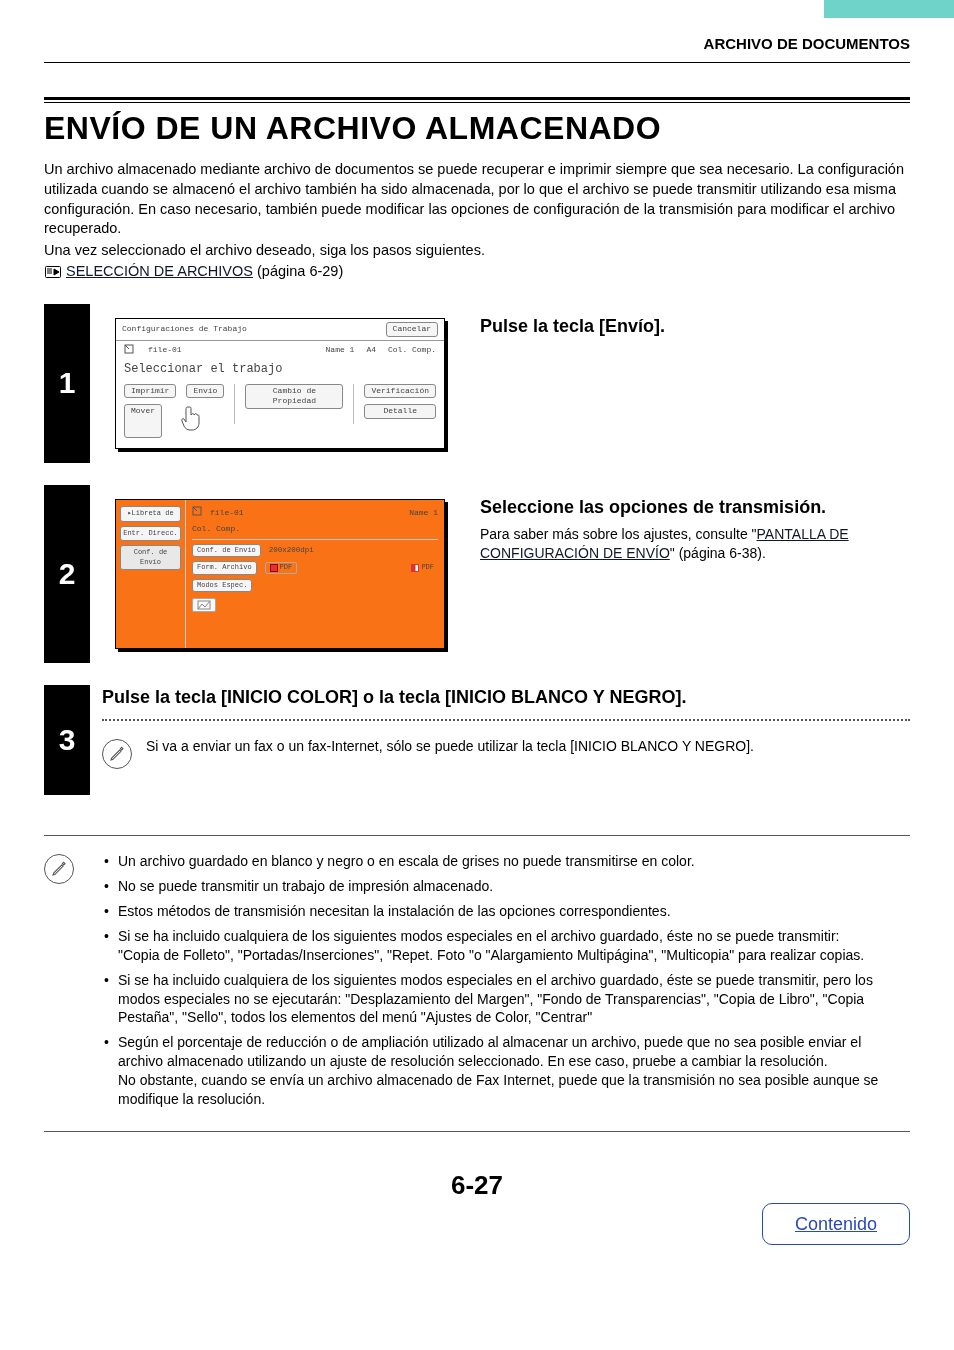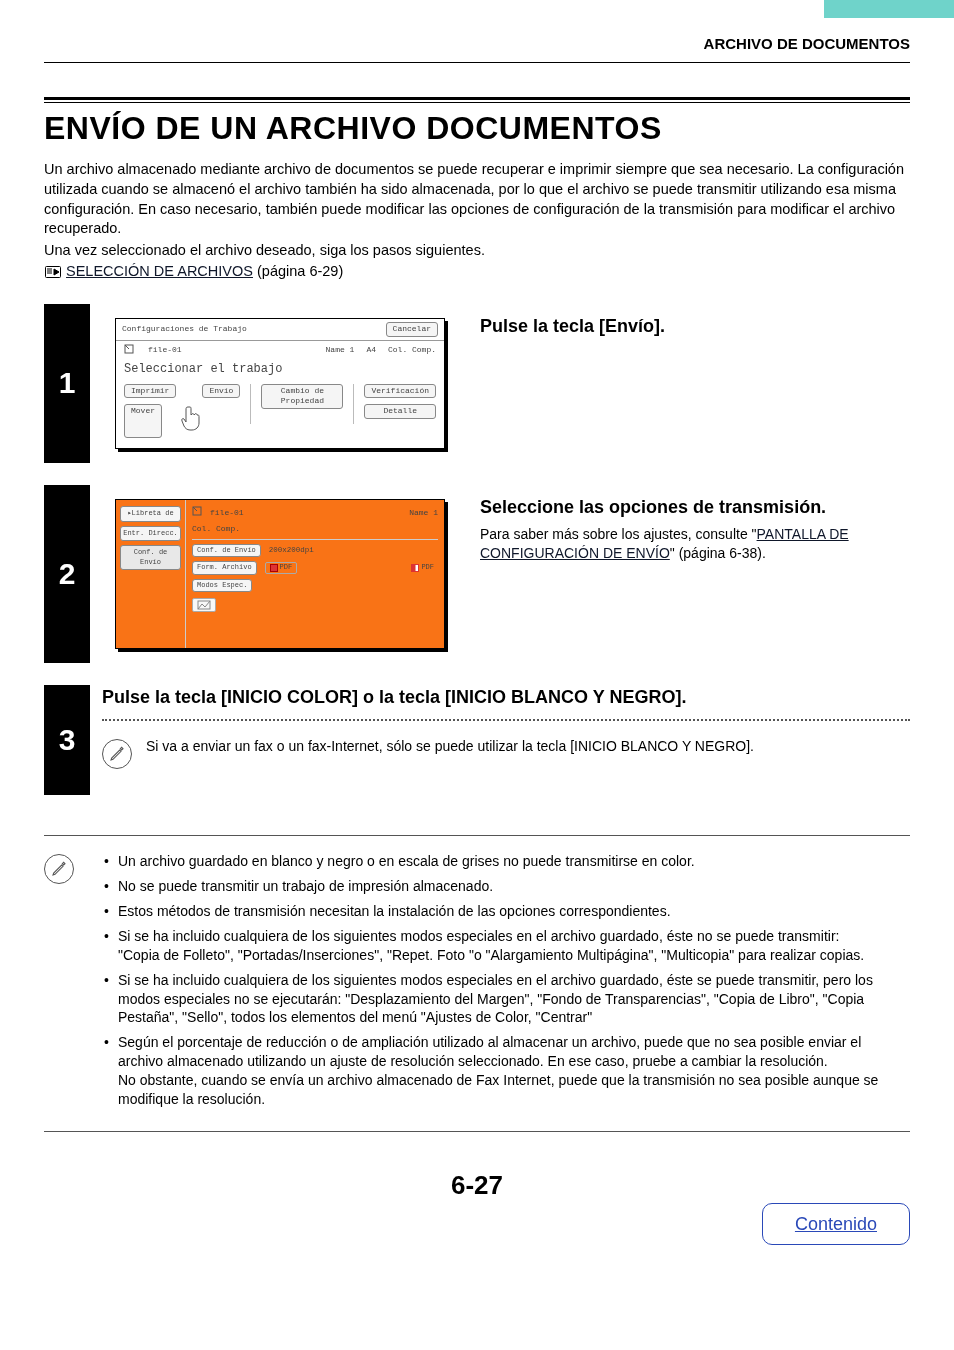--- a/index.html
+++ b/index.html
@@ -153,21 +153,21 @@
 
 <div class="teal-tab"></div>
 
 <div class="page">
 
   <div class="section-header">ARCHIVO DE DOCUMENTOS</div>
   <div class="thin-rule"></div>
 
   <div class="thick-rule-top"></div>
   <div class="thick-rule-gap"></div>
-  <h1 class="title">ENVÍO DE UN ARCHIVO DOCUMENTOS</h1>
+  <h1 class="title">ENVÍO DE UN ARCHIVO ALMACENADO</h1>
 
   <div class="intro">
     <p>Un archivo almacenado mediante archivo de documentos se puede recuperar e imprimir siempre que sea necesario. La configuración utilizada cuando se almacenó el archivo también ha sido almacenada, por lo que el archivo se puede transmitir utilizando esa misma configuración. En caso necesario, también puede modificar las opciones de configuración de la transmisión para modificar el archivo recuperado.</p>
     <p>Una vez seleccionado el archivo deseado, siga los pasos siguientes.</p>
     <p>
       <span class="ref-icon">
         <svg width="16" height="12" viewBox="0 0 16 12">
             <rect x="0.5" y="0.5" width="15" height="11" rx="1" fill="none" stroke="#000" stroke-width="1"></rect>
             <path d="M2 3h5M2 5h5M2 7h5M9 3l5 3-5 3z" stroke="#000" stroke-width="1" fill="#000"></path>
           </svg>
@@ -191,21 +191,21 @@
                   <path d="M1 1 L5 5" stroke="#555"></path>
                 </svg></span>
             <span>file-01</span>
             <span style="margin-left:auto">Name 1</span>
             <span>A4</span>
             <span>Col. Comp.</span>
           </div>
           <div class="m-subtitle">Seleccionar el trabajo</div>
           <div style="display:flex; padding:4px 8px 10px 8px; gap:10px;">
             <div style="display:flex; flex-direction:column; gap:6px;">
-              <div style="display:flex; gap:26px; align-items:center;">
+              <div style="display:flex; gap:10px; align-items:center;">
                 <span class="m-btn">Imprimir</span>
                 <span class="m-btn" style="position:relative">
                   <span>Envío</span>
                 </span>
               </div>
               <div style="display:flex; gap:10px;">
                 <span class="m-btn">Mover</span>
                 <span class="m-hand" style="margin-left:8px;">
                   <svg width="26" height="30" viewBox="0 0 26 30">
                       <path d="M10 3c1 0 1 1 1 2v6l1-1c1-1 2 0 2 1l1-1c1-1 2 0 2 1l1 0c1 0 1 1 1 2v6c0 4-3 7-7 7h-2c-3 0-5-2-6-4l-2-5c-1-2 1-3 2-2l2 3V6c0-2 0-3 2-3z" fill="#fff" stroke="#555" stroke-width="1"></path>

